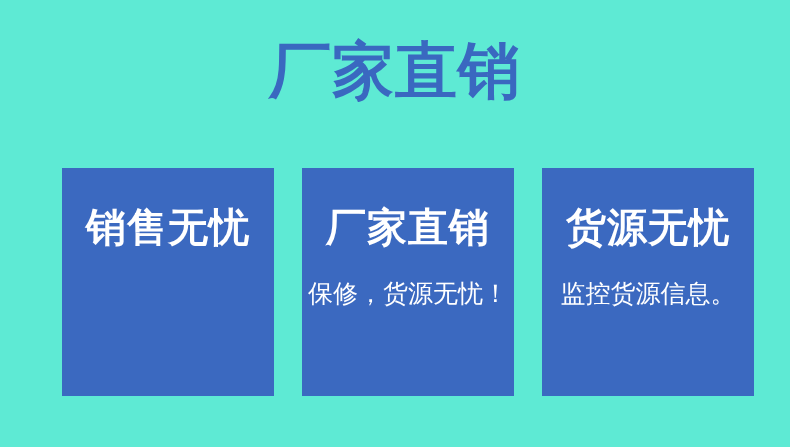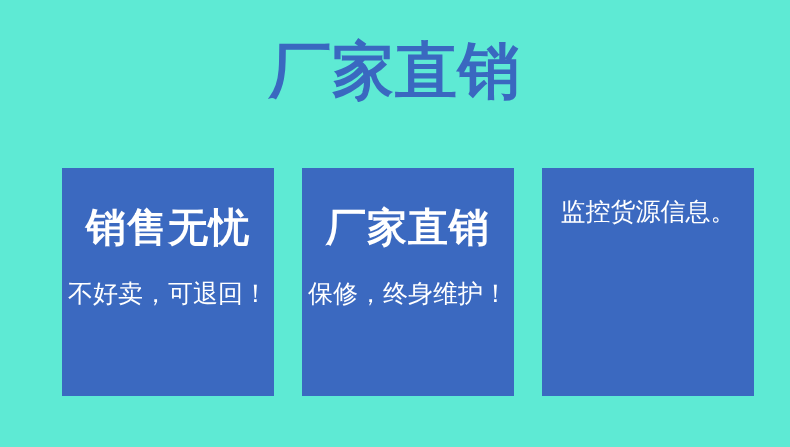--- a/index.html
+++ b/index.html
@@ -75,31 +75,31 @@
 
 <div class="canvas">
 
   <div class="page-title">厂家直销</div>
 
   <div class="panels">
 
     <div class="panel">
       <div class="panel-heading">销售无忧</div>
       <div class="panel-body">
-        <span class="panel-body-line">不好卖，可退回！</span>
       </div>
     </div>
 
     <div class="panel">
       <div class="panel-heading">厂家直销</div>
       <div class="panel-body">
-        <span class="panel-body-line">保修，终身维护！</span>
+        <span class="panel-body-line">保修，货源无忧！</span>
       </div>
     </div>
 
     <div class="panel">
+      <div class="panel-heading">货源无忧</div>
       <div class="panel-body">
         <span class="panel-body-line">监控货源信息。</span>
       </div>
     </div>
 
   </div>
 </div>
 
 </body></html>

